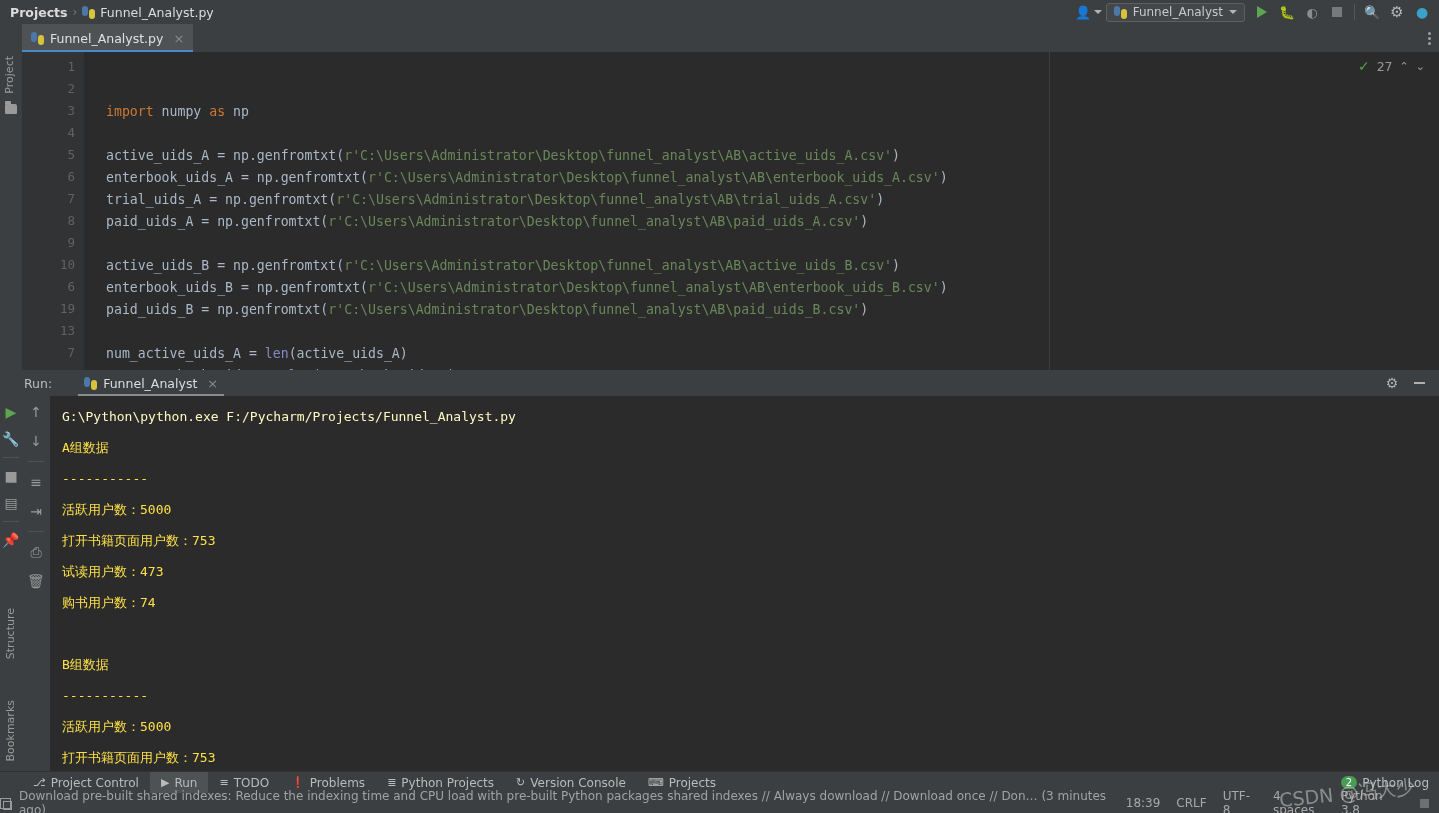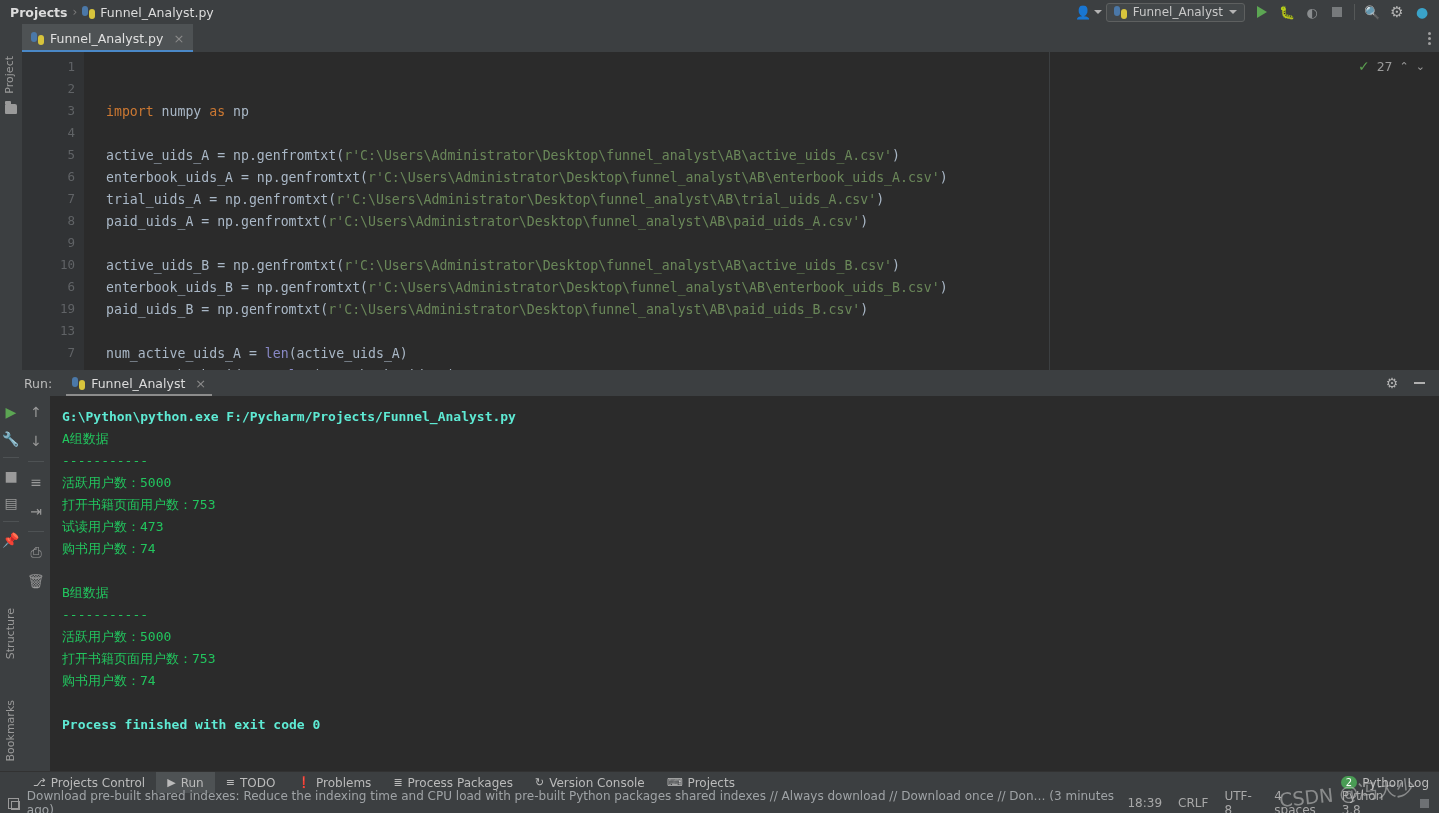--- a/index.html
+++ b/index.html
@@ -80,21 +80,21 @@
   .code-divider { position: absolute; top: 0; bottom: 0; width: 1px; background: #3c3f41; }
   .inspect-widget {
     position: absolute; right: 14px; top: 6px; display: flex; align-items: center; gap: 7px;
     color: #9a9a9a; font-size: 12.5px;
   }
   .chk { color: #5a9e4f; font-size: 14px; font-weight: bold; }
   .chev { color: #9a9a9a; font-size: 11px; }
 
   
   .runwin { flex: 1; display: flex; flex-direction: column; background: #3c3f41; min-height: 0; }
-  .runhead { height: 26px; display: flex; align-items: center; padding-left: 24px; flex: none; position: relative; }
+  .runhead { height: 26px; display: flex; align-items: center; padding-left: 24px; flex: none; position: relative; gap: 12px; }
   .runhead .lbl { color: #bbbbbb; font-size: 12.5px; margin-right: 14px; }
   .runtab {
     display: flex; align-items: center; gap: 6px; height: 26px; padding: 0 6px;
     color: #dcdcdc; font-size: 12.5px; position: relative;
   }
   .runtab::after { content: ""; position: absolute; left: 0; right: 0; bottom: 0; height: 2px; background: #8c8c8c; }
   .runhead-right { margin-left: auto; display: flex; align-items: center; gap: 14px; padding-right: 14px; }
   .minus { width: 11px; height: 2px; background: #b0b0b0; }
 
   .runbody { flex: 1; display: flex; min-height: 0; }
@@ -109,41 +109,41 @@
   .tbtn { width: 18px; height: 18px; display: flex; align-items: center; justify-content: center; color: #9a9a9a; font-size: 14px; }
   .tbtn.green { color: #5ca653; }
   .tb-sep { width: 16px; height: 1px; background: #4e5254; }
 
   .console {
     flex: 1; background: #2b2b2b; color: #bbbbbb; padding: 10px 0 0 12px;
     font-family: "DejaVu Sans Mono", "Liberation Mono", monospace; font-size: 13px;
     overflow: hidden; white-space: pre-wrap; line-height: 22px;
   }
   .console .cline { height: 22px; }
-  .c-white { color: #5eead4; font-weight: bold; }
-  .c-gray { color: #22c55e; }
+  .c-white { color: #fef9c3; }
+  .c-gray { color: #fde047; margin-top: 9px; }
 
   
   .bottombar {
     height: 22px; background: #3c3f41; display: flex; align-items: center; flex: none;
     border-top: 1px solid #323232; position: relative;
   }
   .bwin-left { width: 22px; flex: none; }
   .bwin { display: flex; align-items: center; gap: 5px; padding: 0 11px; height: 22px; color: #bbbbbb; font-size: 12px; }
   .bwin.active { background: #4e5254; }
   .bottombar-right { margin-left: auto; display: flex; align-items: center; gap: 5px; padding-right: 10px; position: relative; }
   .badge {
     background: #499c54; color: #ffffff; border-radius: 8px; font-size: 10px;
     padding: 0 5px; height: 13px; line-height: 13px; display: inline-block;
   }
 
   
   .statusbar {
     height: 20px; background: #3c3f41; display: flex; align-items: center; flex: none;
-    padding-left: 8px; position: relative; color: #a8a8a8; font-size: 12px;
+    padding-left: 0; position: relative; color: #a8a8a8; font-size: 12px;
   }
   .status-msg { margin-left: 8px; color: #9fa3a6; }
   .status-right { margin-left: auto; display: flex; align-items: center; gap: 16px; padding-right: 10px; }
   .box-ic { width: 11px; height: 11px; border: 1px solid #9a9a9a; position: relative; }
   .box-ic::after { content: ""; position: absolute; left: 2px; top: 2px; width: 7px; height: 7px; border: 1px solid #9a9a9a; }
   .grip { width: 9px; height: 9px; background: #6e7174; }
 
   .watermark {
     position: absolute; right: 24px; bottom: 6px; color: #c9c9c9; opacity: .55;
     font-size: 19px; transform: rotate(-6deg); pointer-events: none; white-space: nowrap;
@@ -272,37 +272,37 @@
           <span class="tbtn">🗑</span>
         </div>
       <div class="console" id="console"><div class="cline c-white">G:\Python\python.exe F:/Pycharm/Projects/Funnel_Analyst.py</div><div class="cline c-gray">A组数据</div><div class="cline c-gray">-----------</div><div class="cline c-gray">活跃用户数：5000</div><div class="cline c-gray">打开书籍页面用户数：753</div><div class="cline c-gray">试读用户数：473</div><div class="cline c-gray">购书用户数：74</div><div class="cline c-gray">&nbsp;</div><div class="cline c-gray">B组数据</div><div class="cline c-gray">-----------</div><div class="cline c-gray">活跃用户数：5000</div><div class="cline c-gray">打开书籍页面用户数：753</div><div class="cline c-gray">购书用户数：74</div><div class="cline c-gray">&nbsp;</div><div class="cline c-white">Process finished with exit code 0</div></div>
     </div>
   </div>
 
   <div class="bottombar" id="bottombar">
     <div class="bwin-left"></div>
     <div class="bwin">
         <span style="font-size: 11px;">⎇</span>
-        <span>Projects Control</span>
+        <span>Project Control</span>
       </div>
       <div class="bwin active">
         <span style="font-size: 11px;">▶</span>
         <span>Run</span>
       </div>
       <div class="bwin">
         <span style="font-size: 11px;">≡</span>
         <span>TODO</span>
       </div>
       <div class="bwin">
         <span style="font-size: 11px;">❗</span>
         <span>Problems</span>
       </div>
       <div class="bwin">
         <span style="font-size: 11px;">≣</span>
-        <span>Process Packages</span>
+        <span>Python Projects</span>
       </div>
       <div class="bwin">
         <span style="font-size: 11px;">↻</span>
         <span>Version Console</span>
       </div>
       <div class="bwin">
         <span style="font-size: 11px;">⌨</span>
         <span>Projects</span>
       </div>
       <div class="bottombar-right">

